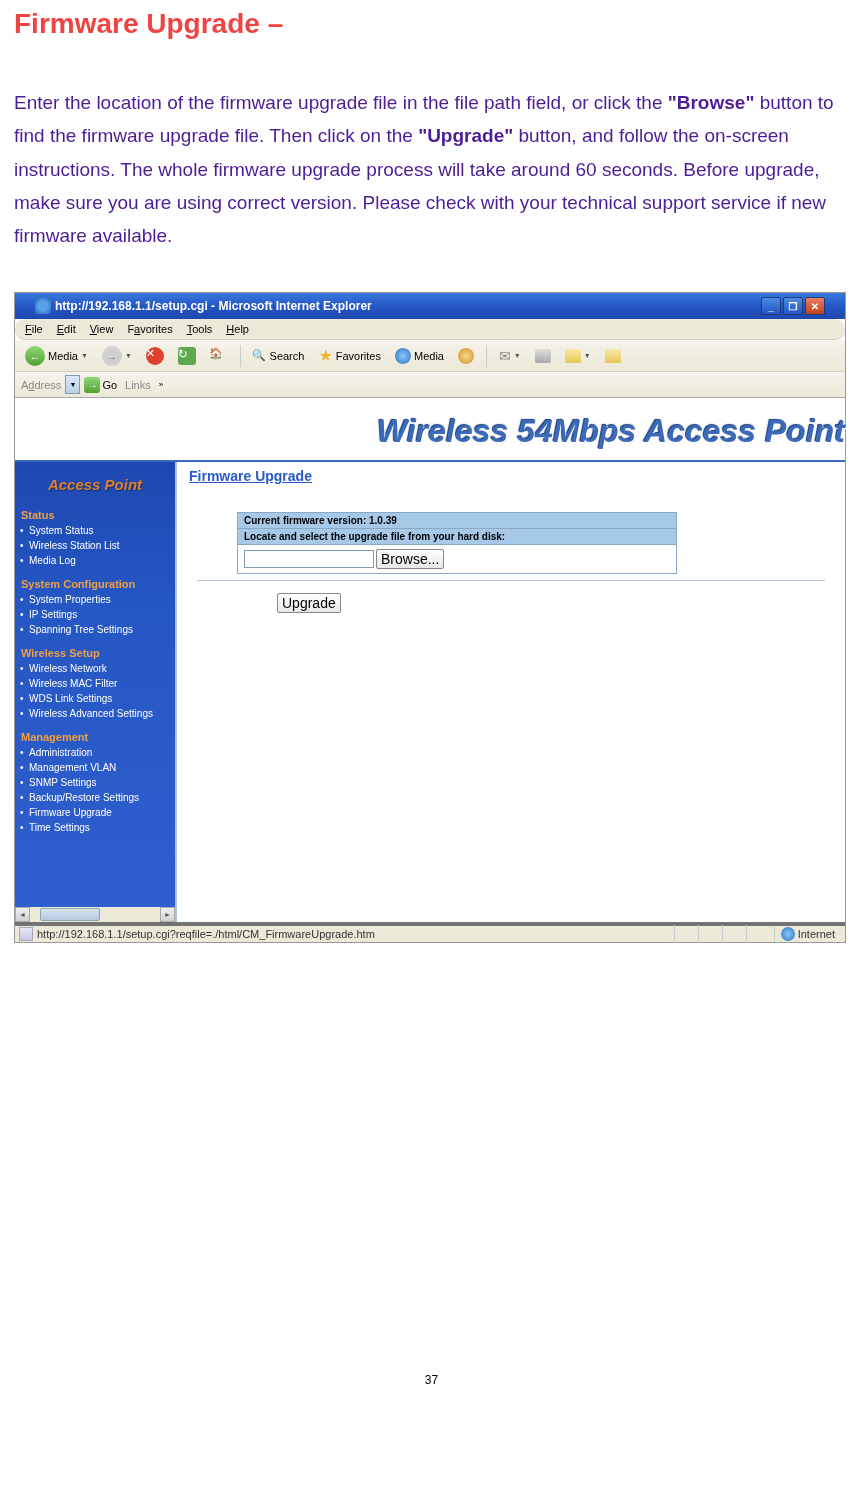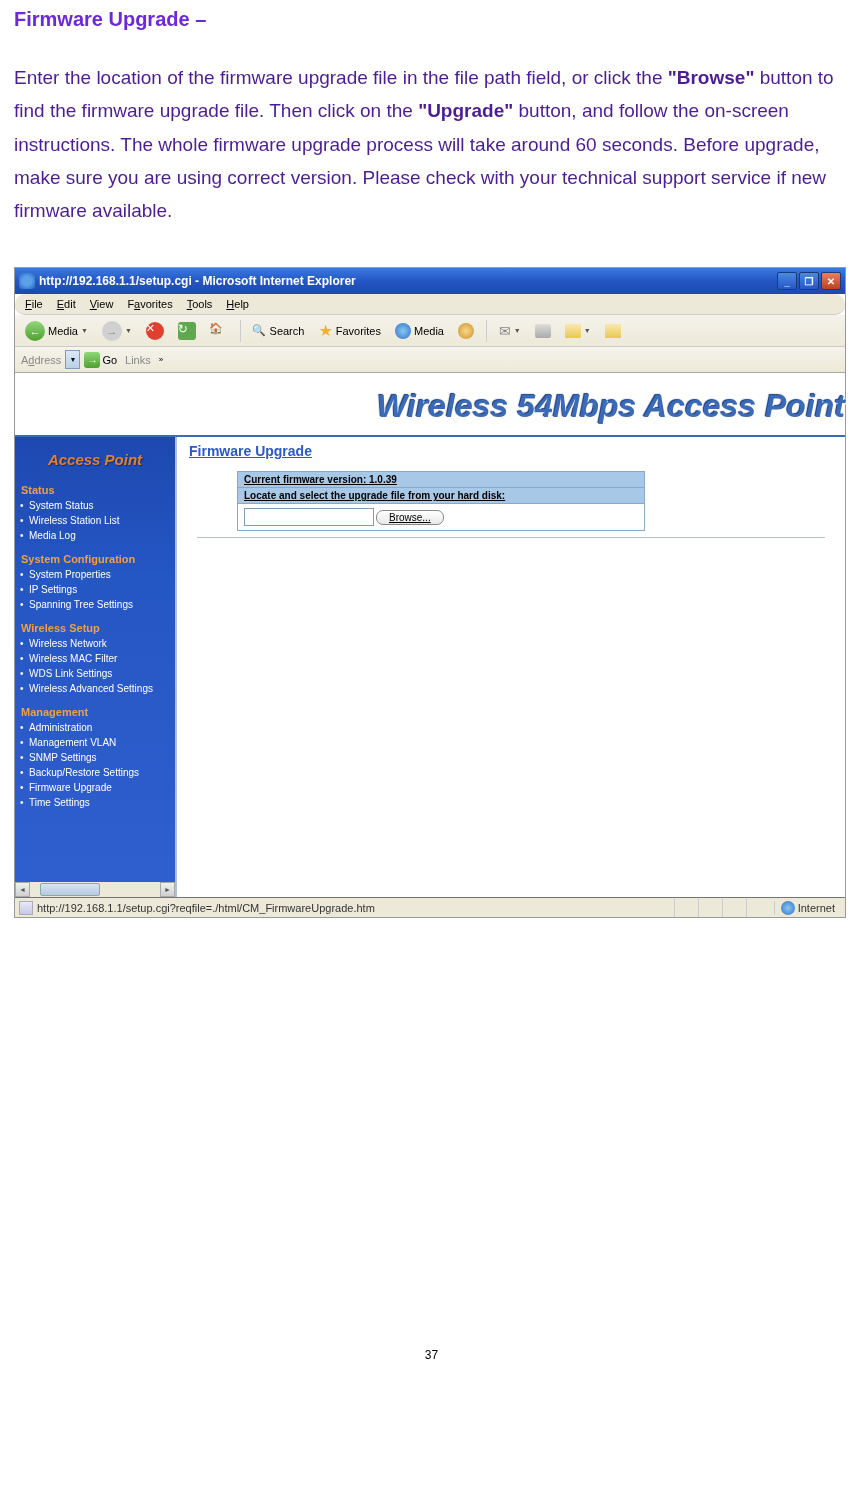--- a/index.html
+++ b/index.html
@@ -5,44 +5,44 @@
     * { margin: 0; padding: 0; box-sizing: border-box; }
     body {
       font-family: Arial, sans-serif;
       background: #fff;
       width: 863px;
       margin: 0 auto;
       padding: 8px 14px;
     }
     .doc-title {
       font-weight: bold;
-      font-size: 20px;
-      margin-bottom: 30px;
-      color: #6d28d9;
+      font-size: 28px;
+      margin-bottom: 46px;
+      color: #ef4444;
     }
     .doc-body {
       font-size: 19px;
       line-height: 1.75;
       color: #4c1d95;
       margin-bottom: 40px;
     }
     .doc-body strong { font-weight: bold; }
     .screenshot {
       border: 1px solid #999;
       width: 832px;
       position: relative;
       font-family: Tahoma, sans-serif;
     }
     .titlebar {
       background: linear-gradient(to bottom, #3a7ae0 0%, #2456c4 50%, #1e48b0 100%);
       height: 26px;
       display: flex;
       align-items: center;
       justify-content: space-between;
-      padding: 0 4px;
+      padding: 0 20px;
     }
     .titlebar-left { display: flex; align-items: center; gap: 4px; }
     .ie-icon {
       width: 16px; height: 16px;
       background: radial-gradient(circle, #5aa0e8 40%, #2060c0 100%);
       border-radius: 3px;
     }
     .titlebar-text { color: #fff; font-size: 12px; font-weight: bold; }
     .win-buttons { display: flex; gap: 2px; }
     .win-btn {
@@ -208,24 +208,23 @@
       position: relative;
     }
     .main-title {
       color: #2a5ac8;
       font-weight: bold;
       font-size: 14px;
       padding: 6px 12px 4px 12px;
       text-decoration: underline;
     }
     .upgrade-table {
-      margin: 8px 40px 4px 60px;
+      margin: 24px 40px 4px 60px;
       border-collapse: collapse;
-      width: 408px;
-      text-decoration: underline;
+      width: 440px;
     }
     .upgrade-table td {
       background: #a8c8e8;
       border: 1px solid #88a8c8;
       font-size: 10px;
       font-weight: bold;
       padding: 2px 6px;
       color: #000;
     }
     .upgrade-table tr.file-row td {
@@ -234,31 +233,31 @@
       font-weight: normal;
     }
     .file-input-wrap { display: flex; gap: 2px; align-items: center; }
     .file-text {
       width: 130px;
       height: 18px;
       border: 1px solid #7f9db9;
       background: #fff;
     }
     .browse-btn, .upgrade-btn {
-      font-size: 10px;
-      padding: 1px 12px;
+      font-size: 14px;
+      padding: 1px 4px;
       background: linear-gradient(#fff, #e8e8e8);
       border: 1px solid #888;
-      border-radius: 7px;
+      border-radius: 2px;
     }
     .hr-sep { border: none; border-top: 1px solid #b0c0d8; margin: 6px 20px; }
     .upgrade-row { padding: 6px 0 0 100px; }
     .statusbar {
       background: #ece9d8;
-      border-top: 1px solid #737373;
+      border-top: 4px solid #737373;
       display: flex;
       align-items: center;
       height: 20px;
       font-size: 11px;
       padding: 0 4px;
       gap: 4px;
       color: #333;
     }
     .status-page-icon { width: 14px; height: 14px; background: linear-gradient(#e8e8f8, #c8c8e8); border: 1px solid #aab; }
     .status-url { flex: 1; }
@@ -432,20 +431,23 @@
             <td>
               <div class="file-input-wrap">
                 <div class="file-text"></div>
                 <button class="browse-btn">Browse...</button>
               </div>
             </td>
           </tr>
         </tbody>
           </table>
         <hr class="hr-sep">
+        <div class="upgrade-row">
+          <button class="upgrade-btn">Upgrade</button>
+        </div>
       </div>
     </div>
   </div>
 
   <div class="statusbar">
     <span class="status-page-icon"></span>
     <span class="status-url">http://192.168.1.1/setup.cgi?reqfile=./html/CM_FirmwareUpgrade.htm</span>
     <div class="status-cells">
       <div class="status-cell"></div>
       <div class="status-cell"></div>

